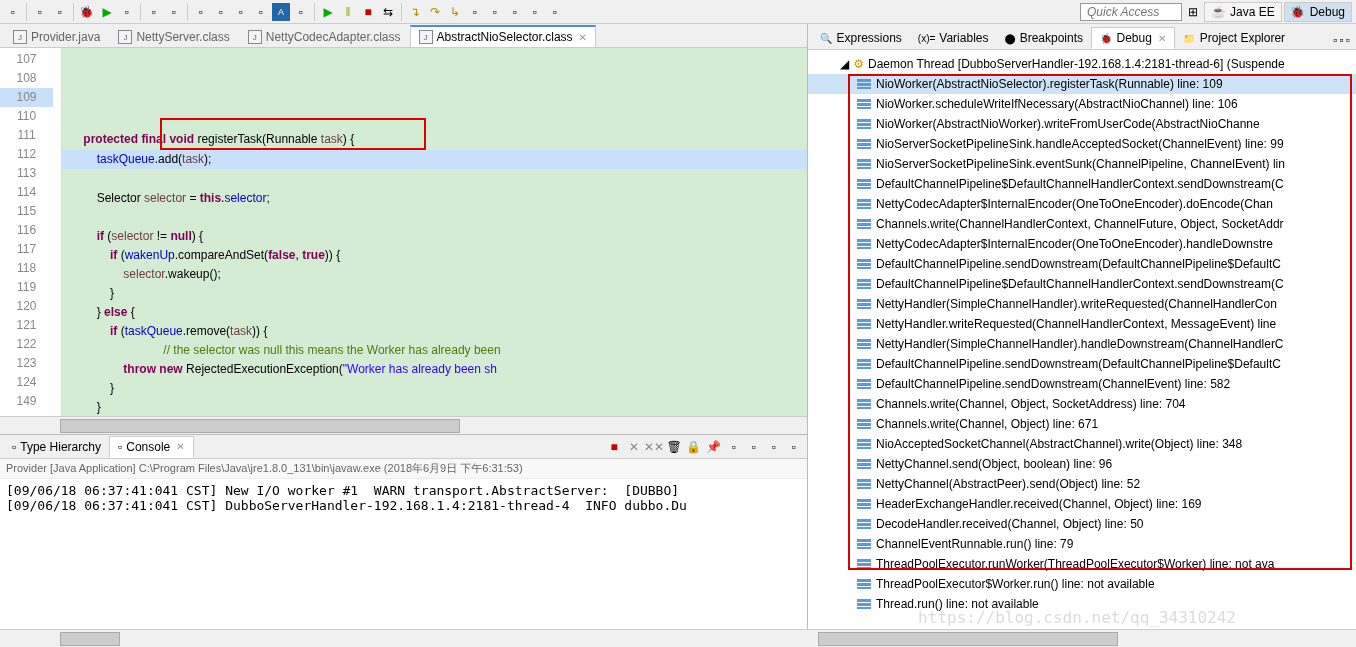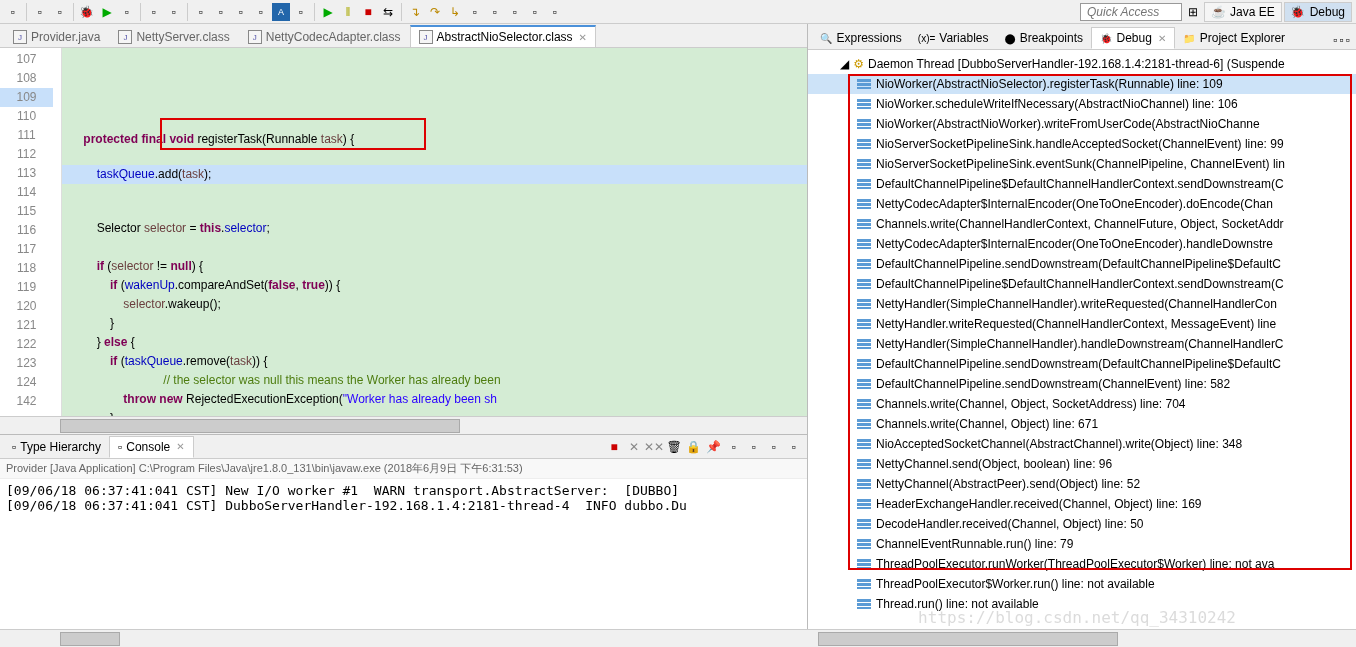--- a/index.html
+++ b/index.html
@@ -20,21 +20,21 @@
 .editor-tabs { height: 24px; background: #f0f0f0; border-bottom: 1px solid #ccc; display: flex; align-items: flex-end; padding-left: 4px; }
 .editor-tab { padding: 3px 8px; border: 1px solid transparent; border-bottom: none; display: flex; align-items: center; gap: 4px; cursor: pointer; color: #666; }
 .editor-tab.active { background: #fff; border-color: #ccc; color: #000; border-top: 2px solid #4a90d9; }
 .file-icon { width: 14px; height: 14px; background: #f5f5f5; border: 1px solid #888; display: inline-flex; align-items: center; justify-content: center; font-size: 8px; color: #55a; }
 .close-x { color: #999; font-size: 10px; margin-left: 2px; }
 
 .code-editor { flex: 1; display: flex; background: #d4ecd4; overflow: hidden; position: relative; }
 .gutter { width: 62px; background: #fff; border-right: 1px solid #ddd; text-align: center; padding-right: 8px; color: #888; font-family: Consolas, monospace; font-size: 13px; line-height: 19px; padding-top: 2px; }
 .code-body { flex: 1; font-family: Consolas, monospace; font-size: 13px; line-height: 19px; padding: 6px 8px; white-space: pre; overflow: auto; position: relative; }
 .code-line { height: 19px; }
-.hl-line { background: #c8e0fa; margin: 16px -8px; padding: 0 8px; }
+.hl-line { background: #c8e0fa; margin: 1px -8px; padding: 0 8px; }
 .red-box { position: absolute; border: 2px solid #d00; pointer-events: none; }
 .kw { color: #7f0055; font-weight: bold; }
 .str { color: #2a00ff; }
 .var { color: #6a3e3e; }
 .fld { color: #0000c0; }
 .cmt { color: #4d7c0f; margin-left: 40px; }
 
 .hscroll { height: 18px; background: #f0f0f0; border-top: 1px solid #ccc; position: relative; }
 .hscroll-thumb { position: absolute; height: 14px; top: 2px; background: #ccc; border: 1px solid #aaa; }
 
@@ -152,21 +152,21 @@
           <div>115</div>
           <div>116</div>
           <div>117</div>
           <div>118</div>
           <div>119</div>
           <div>120</div>
           <div>121</div>
           <div>122</div>
           <div>123</div>
           <div>124</div>
-          <div>142</div>
+          <div>149</div>
         </div>
       <div class="code-body" id="code-body">
         <div class="red-box red-box-editor"></div>
       <div class="code-line"></div><div class="code-line">    <span class="kw">protected</span> <span class="kw">final</span> <span class="kw">void</span> registerTask(Runnable <span class="var">task</span>) {</div><div class="code-line hl-line">        <span class="fld">taskQueue</span>.add(<span class="var">task</span>);</div><div class="code-line"></div><div class="code-line">        Selector <span class="var">selector</span> = <span class="kw">this</span>.<span class="fld">selector</span>;</div><div class="code-line"></div><div class="code-line">        <span class="kw">if</span> (<span class="var">selector</span> != <span class="kw">null</span>) {</div><div class="code-line">            <span class="kw">if</span> (<span class="fld">wakenUp</span>.compareAndSet(<span class="kw">false</span>, <span class="kw">true</span>)) {</div><div class="code-line">                <span class="var">selector</span>.wakeup();</div><div class="code-line">            }</div><div class="code-line">        } <span class="kw">else</span> {</div><div class="code-line">            <span class="kw">if</span> (<span class="fld">taskQueue</span>.remove(<span class="var">task</span>)) {</div><div class="code-line">                <span class="cmt">// the selector was null this means the Worker has already been </span></div><div class="code-line">                <span class="kw">throw</span> <span class="kw">new</span> RejectedExecutionException(<span class="str">"Worker has already been sh</span></div><div class="code-line">            }</div><div class="code-line">        }</div><div class="code-line">    }</div></div>
     </div>
     <div class="hscroll">
         <div class="hscroll-thumb" style="left:60px;width:400px"></div>
       </div>
 
     <div class="console-section">

